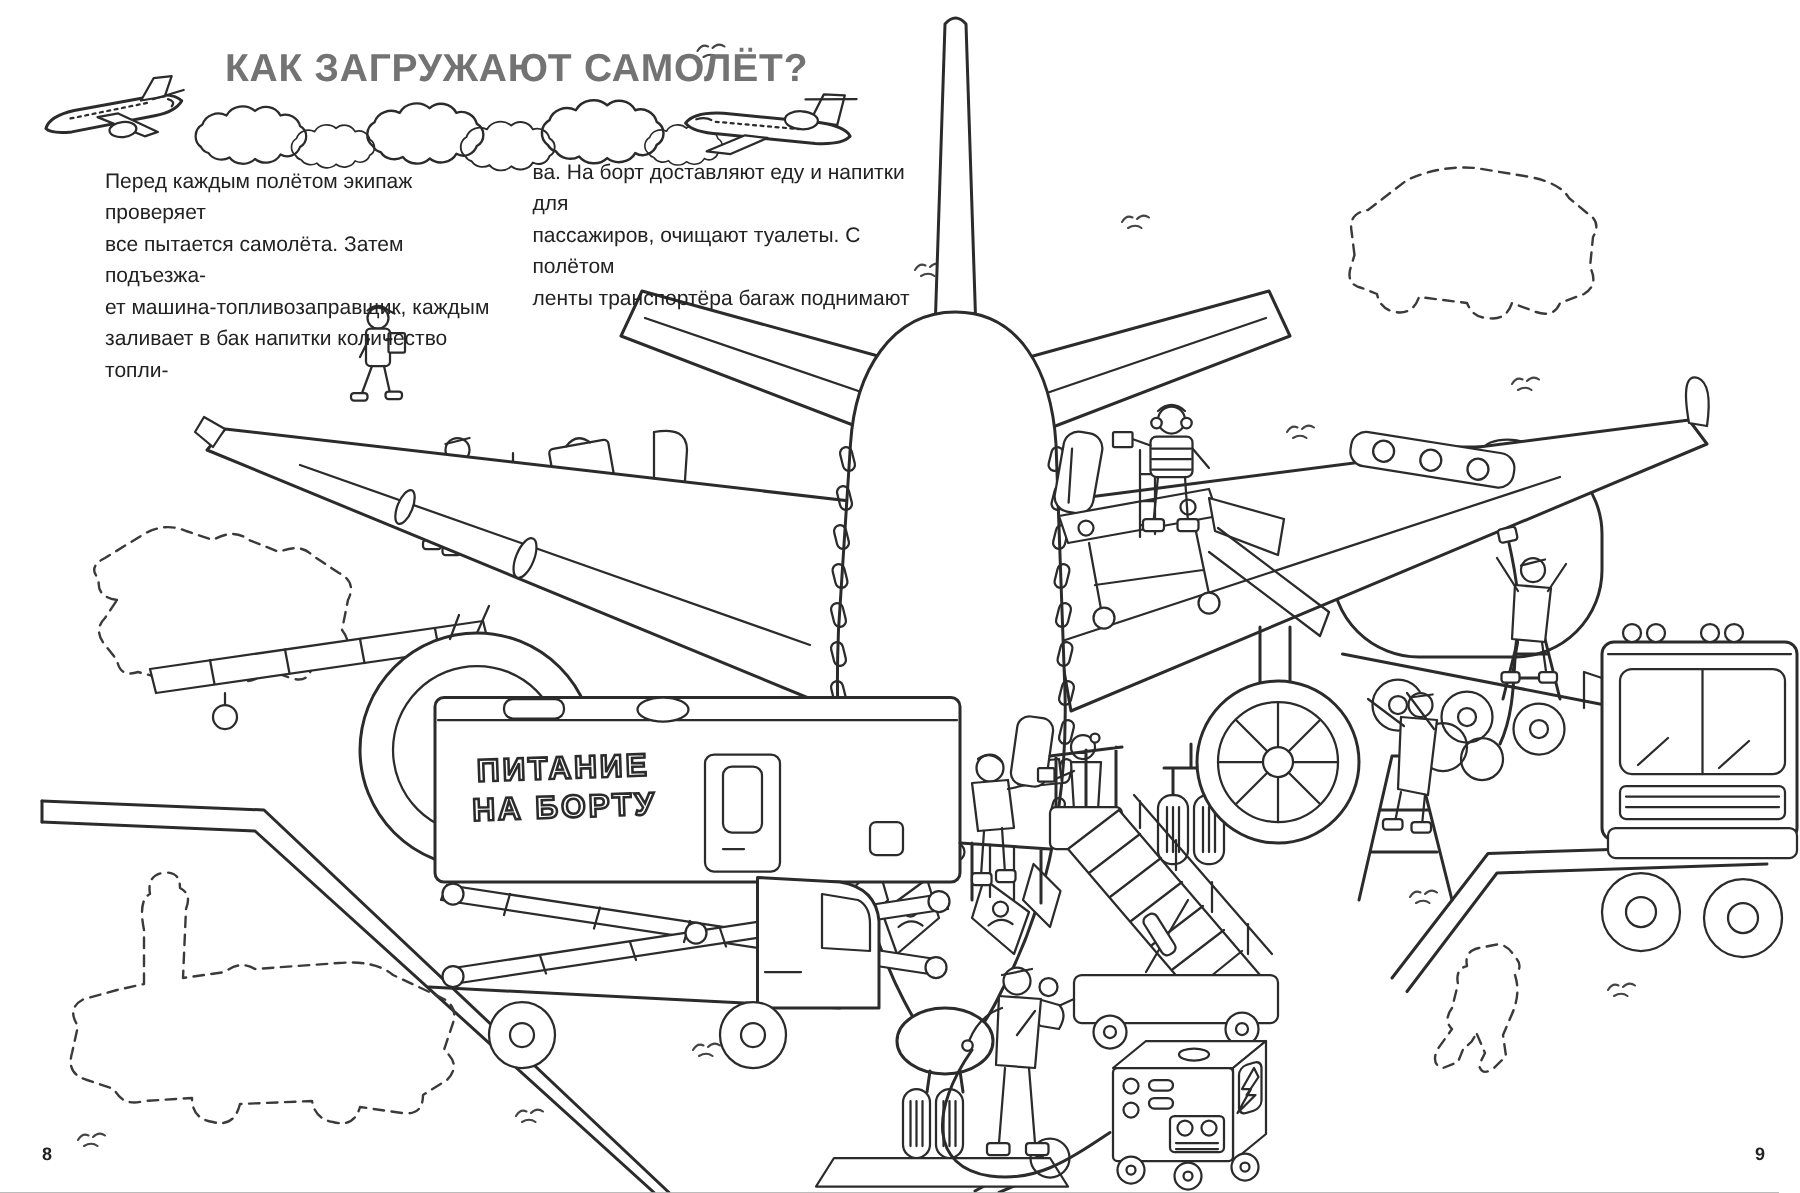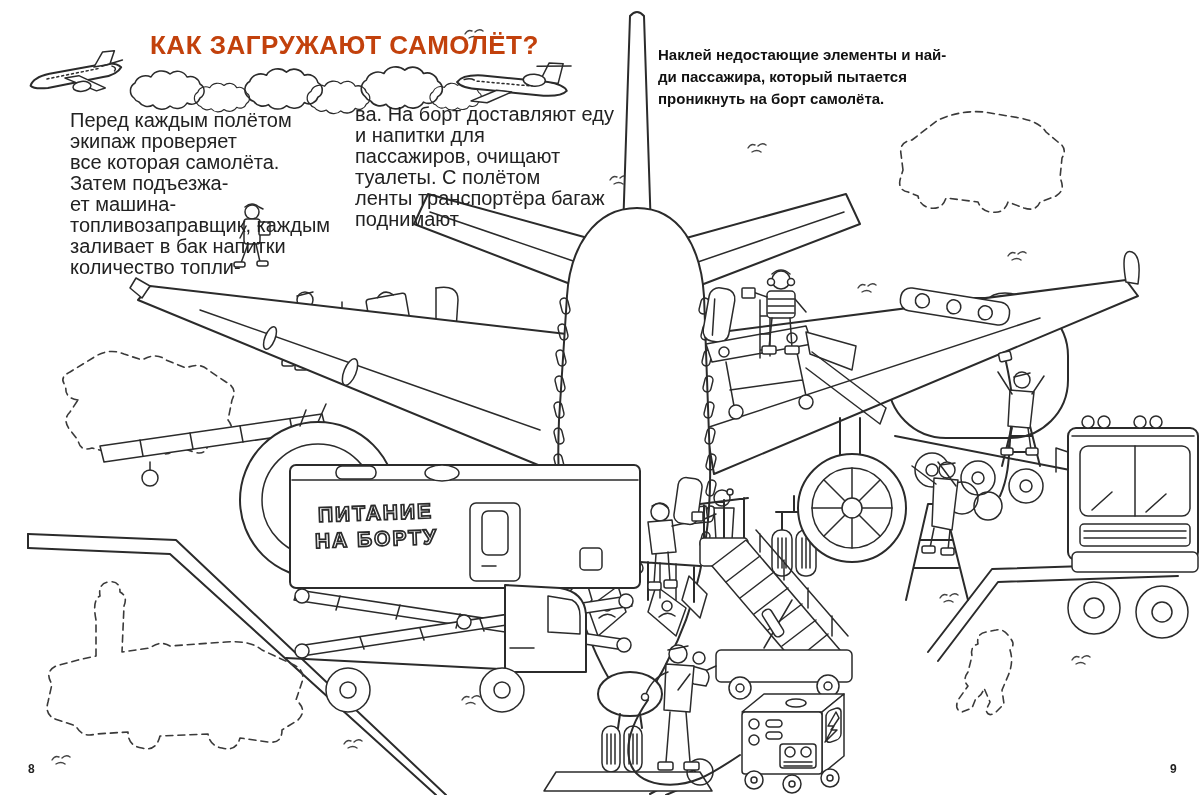--- a/index.html
+++ b/index.html
@@ -1,21 +1,21 @@
 <!DOCTYPE html>
 <html><head>
 <meta charset="utf-8">
 <style>
   html,body{margin:0;padding:0;background:#888;}
   #page{position:relative;width:1200px;height:795px;background:#fff;overflow:hidden;
         font-family:"Liberation Sans",sans-serif;color:#1d1d1d;}
   #art{position:absolute;left:0;top:0;width:1200px;height:795px;}
-  .txt{position:absolute;line-height:21px;font-size:20px;color:#222;}
+  .txt{position:absolute;line-height:21px;font-size:14px;color:#222;}
   #title{position:absolute;left:150px;top:30px;width:320px;text-align:center;
-         font-size:26px;font-weight:800;letter-spacing:0.5px;color:#c2410c;white-space:nowrap;}
+         font-size:26px;font-weight:800;letter-spacing:0.5px;color:#737373;white-space:nowrap;}
   #task{position:absolute;left:658px;top:44px;width:300px;font-weight:700;
         font-size:15px;line-height:22px;color:#111;}
   .pgnum{position:absolute;font-size:12px;font-weight:700;color:#222;}
   #pg-left{left:28px;top:762px;} #pg-right{left:1170px;top:762px;}
   #truck-label{position:absolute;left:293px;top:500px;width:166px;text-align:center;
         transform:rotate(-2deg);font-weight:800;font-size:21px;line-height:26px;
         letter-spacing:2px;color:#fff;-webkit-text-stroke:1.7px #2b2b2b;
         text-shadow:0 0 1px #2b2b2b;}
   
   .s2{fill:#fff;stroke:#2b2b2b;stroke-width:2;stroke-linejoin:round;stroke-linecap:round;}
@@ -435,36 +435,31 @@
     <path class="o1" d="M670,712 L666,762 M686,712 L690,762"></path>
     <rect class="s1" x="658" y="762" width="15" height="8" rx="2"></rect>
     <rect class="s1" x="684" y="762" width="15" height="8" rx="2"></rect>
   </g>
 </svg>
 
 <div id="title">КАК ЗАГРУЖАЮТ САМОЛЁТ?</div>
 
 <div class="txt" style="left:70px;top:110px;width:260px;">
   <div>Перед каждым полётом экипаж проверяет</div>
-  <div>все которая самолёта. Затем подъезжа-</div>
+  <div>все пытается самолёта. Затем подъезжа-</div>
   <div>ет машина-топливозаправщик, каждым</div>
   <div>заливает в бак напитки количество топли-</div>
 </div>
 
 <div class="txt" style="left:315px;top:104px;width:270px;margin-left:40px;">
   <div>ва. На борт доставляют еду и напитки для</div>
   <div>пассажиров, очищают туалеты. С полётом</div>
   <div>ленты транспортёра багаж поднимают</div>
 </div>
 
-<div id="task">
-  <div>Наклей недостающие элементы и най-</div>
-  <div>ди пассажира, который пытается</div>
-  <div>проникнуть на борт самолёта.</div>
-</div>
 
 <div id="truck-label">
   <div>ПИТАНИЕ</div>
   <div>НА БОРТУ</div>
 </div>
 
 <div id="pg-left" class="pgnum">8</div>
 <div id="pg-right" class="pgnum">9</div>
 
 </div>

